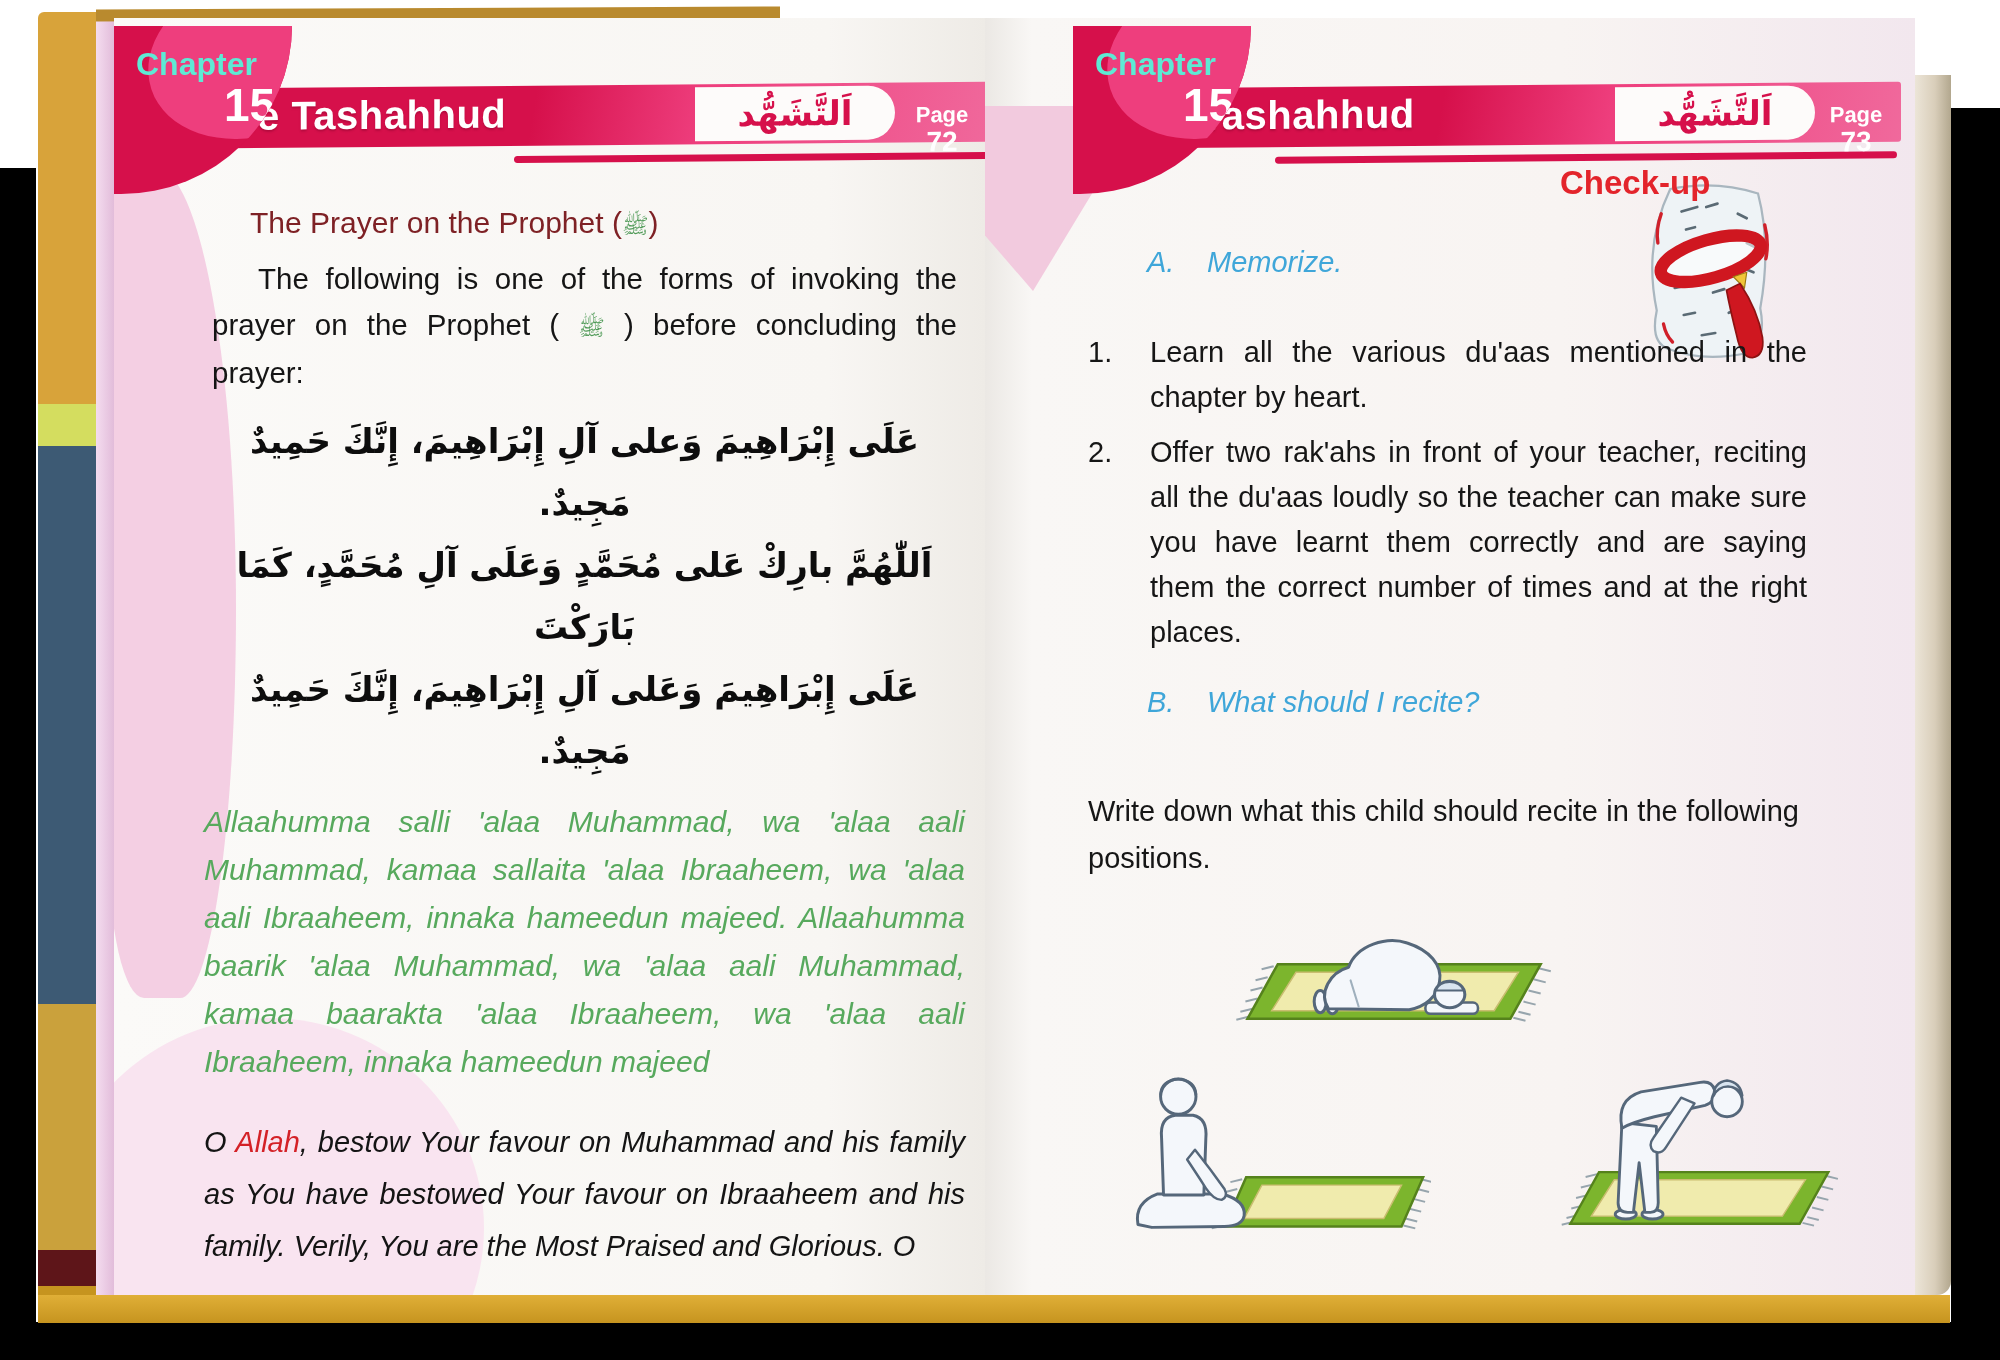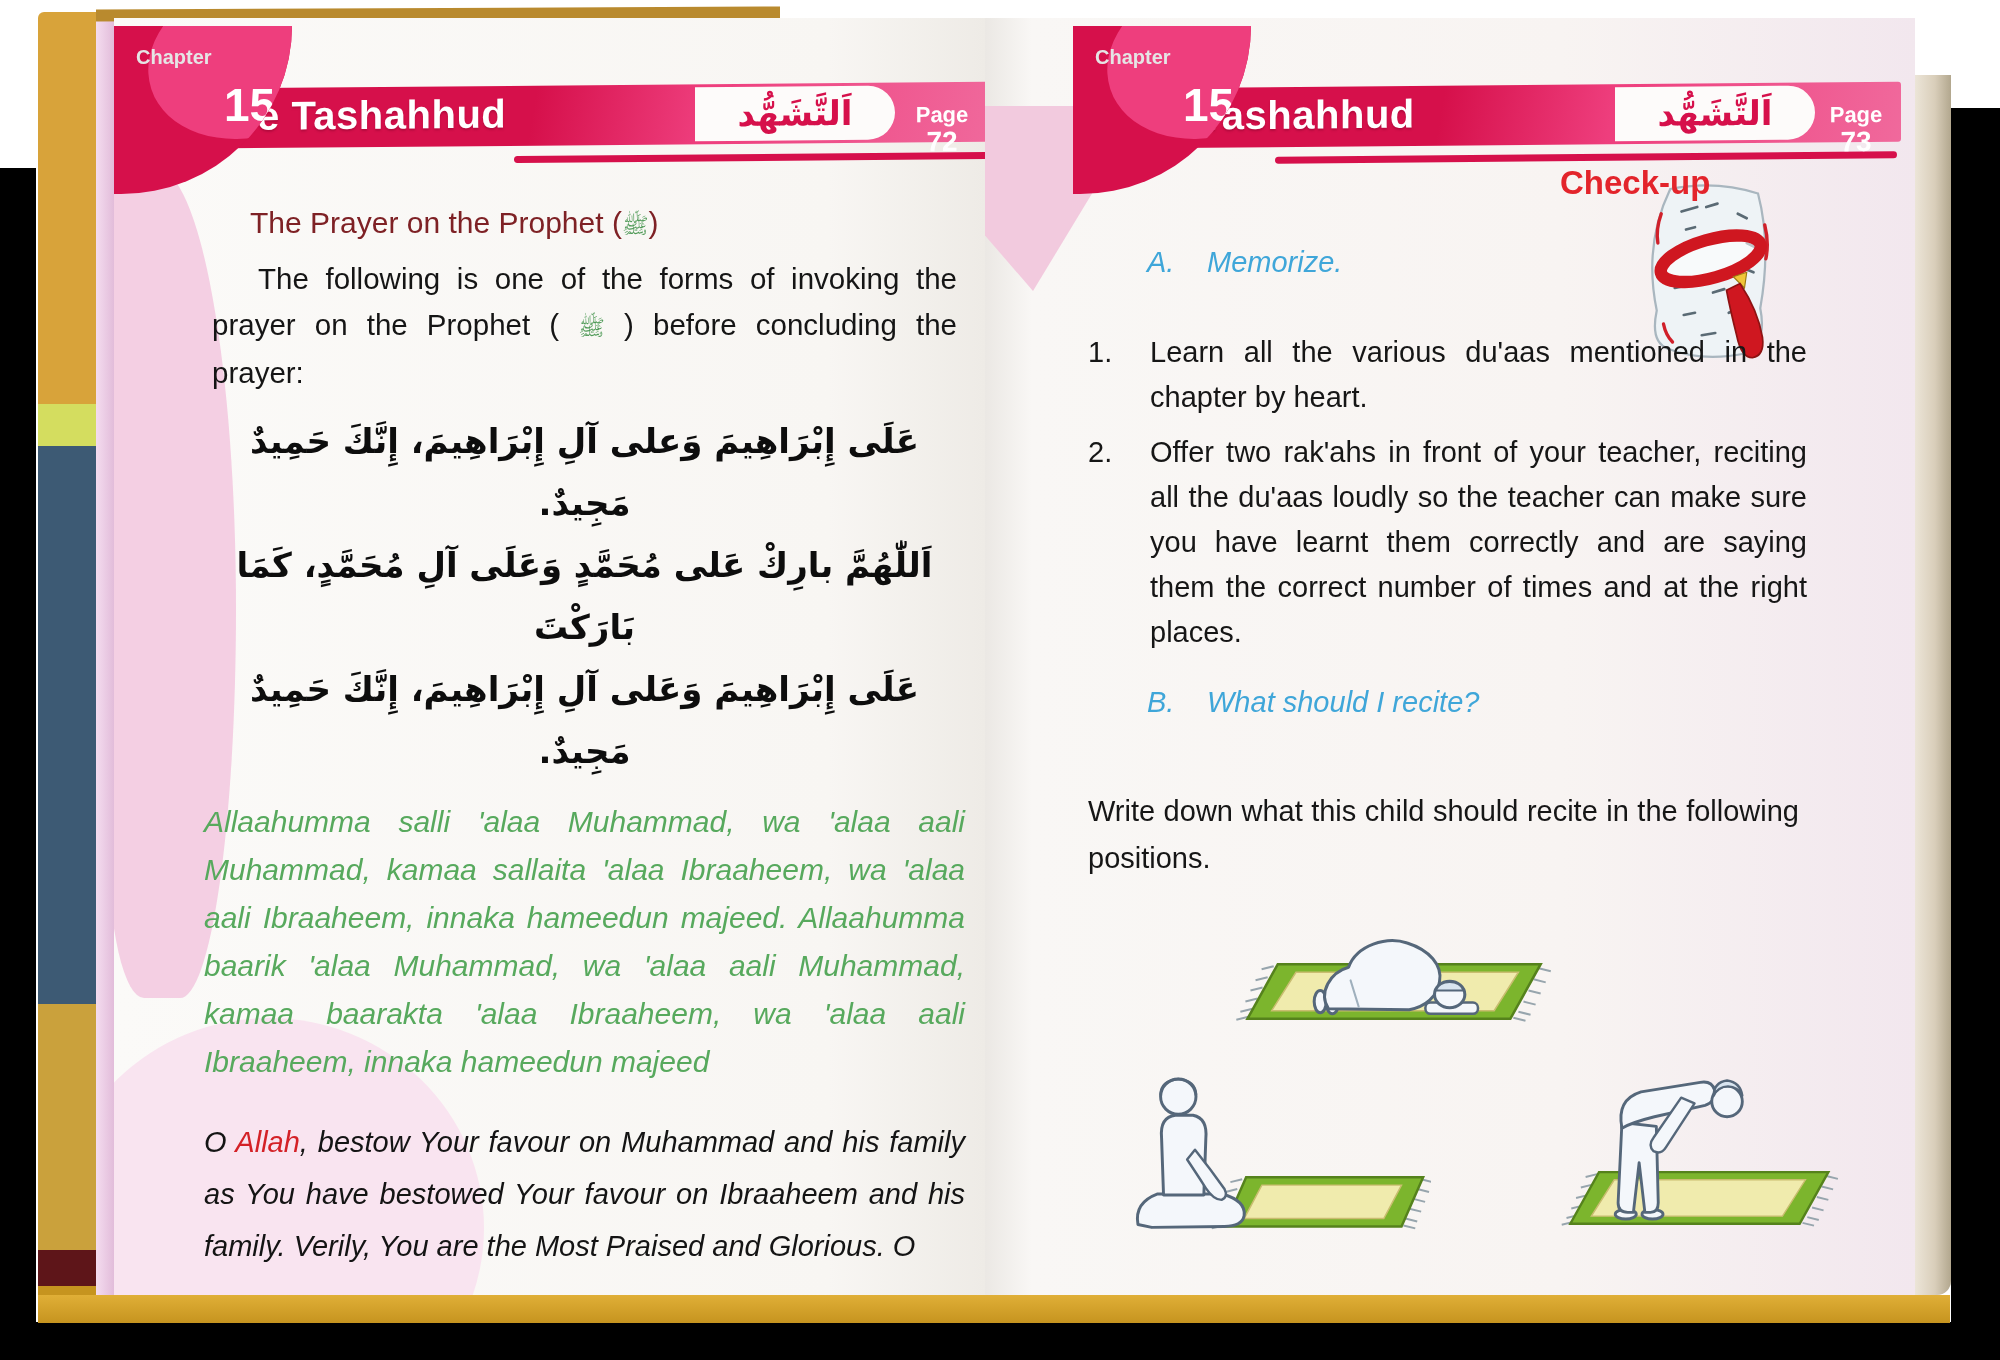--- a/index.html
+++ b/index.html
@@ -37,21 +37,21 @@
   .swoosh-c{left:0;top:88px;width:160px;height:185px;background:#f2cade;
       clip-path:polygon(0 0,100% 0,30% 100%,0 70%);}
 
   
   .chapter-badge{top:8px;width:178px;height:168px;z-index:5;
       background:#d6104b;border-radius:0 0 96% 0 / 0 0 100% 0;overflow:hidden;}
   .chapter-badge .swirl{position:absolute;left:18%;top:-30%;width:120%;height:95%;
       background:#ee3e7d;border-radius:50%;transform:rotate(-18deg);}
   .chapter-badge .slash{position:absolute;right:6px;top:-8px;width:13px;height:130%;
       background:#ffffff;transform:rotate(16deg);}
-  .chapter-word{position:absolute;left:22px;top:20px;color:#e5e5e5;font-weight:bold;font-size:20px;z-index:2;}
+  .chapter-word{position:absolute;left:22px;top:20px;color:#5eead4;font-weight:bold;font-size:32px;z-index:2;}
   .chapter-num{position:absolute;left:62px;top:52px;color:#fff;font-weight:bold;font-size:46px;z-index:2;margin-left:48px;}
 
   .ribbon{top:67px;height:60px;z-index:4;border-radius:3px;
       background:linear-gradient(100deg,#d6104b 0%,#d6104b 40%,#ee3e7d 62%,#f0699c 100%);
       transform:skewY(-0.5deg);}
   .ribbon-title{position:absolute;left:17%;top:50%;transform:translate(-50%,-54%);
       color:#fff;font-weight:bold;font-size:40px;letter-spacing:0.5px;white-space:nowrap;
       text-shadow:0 2px 2px rgba(120,0,40,0.35);}
   .arabic-pill{position:absolute;top:3px;height:54px;width:200px;background:#fdfbfa;
       border-radius:0 27px 27px 0;display:flex;align-items:center;justify-content:center;

